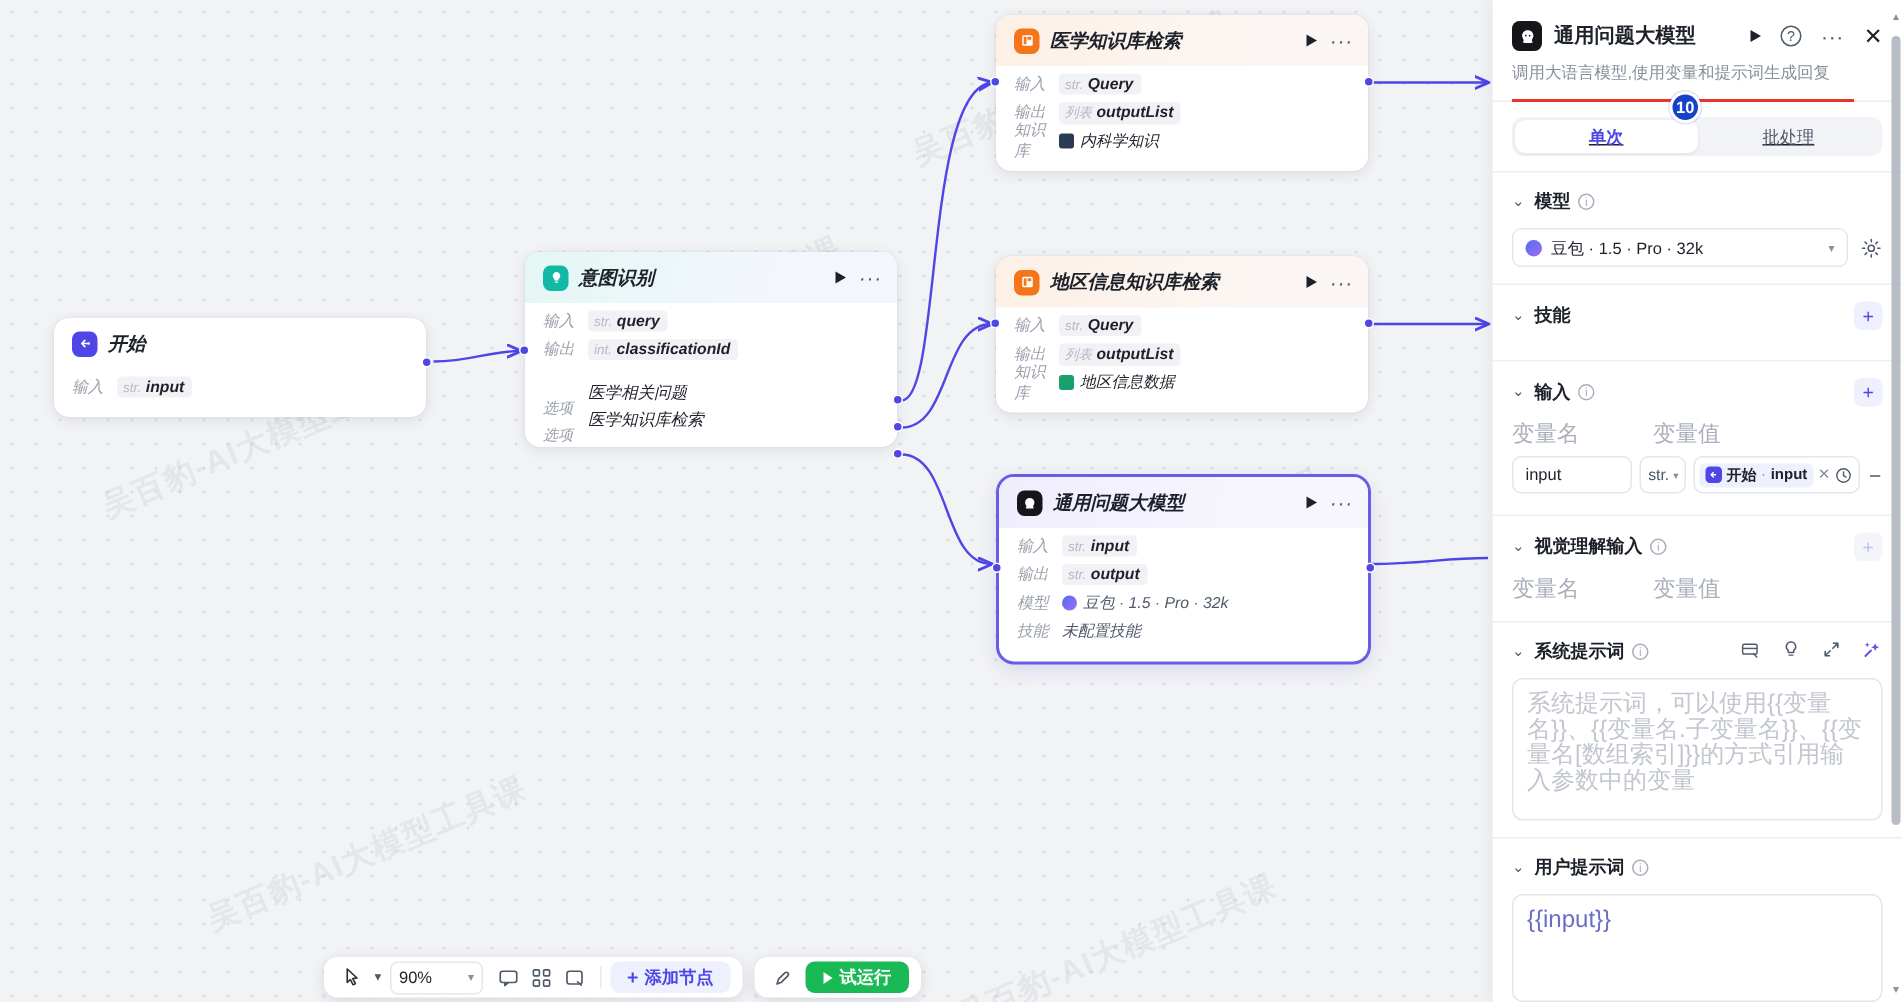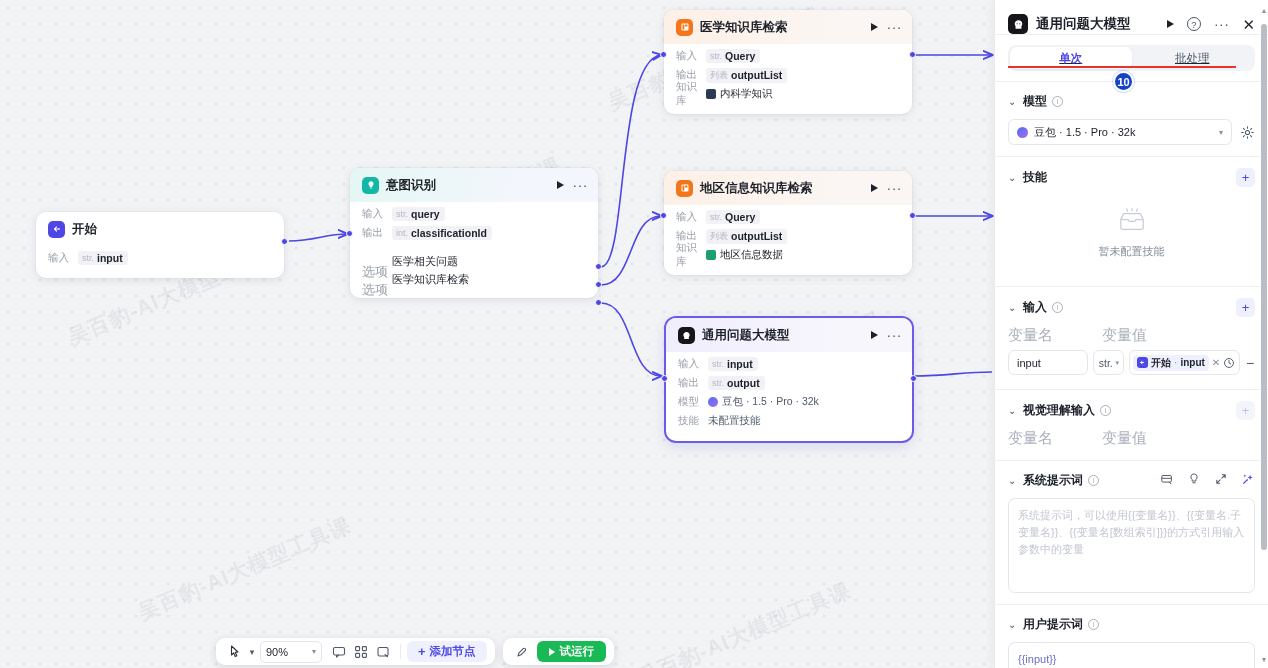--- a/index.html
+++ b/index.html
@@ -36,20 +36,21 @@
 
   
   #edges { position: absolute; left: 0; top: 0; width: 994px; height: 668px; pointer-events: none; }
 
   
   .node {
     position: absolute;
     background: #fff;
     border-radius: 10px;
     box-shadow: 0 2px 10px rgba(20,25,50,0.09), 0 0 0 1px rgba(0,0,0,0.025);
+    font-style: italic;
   }
   .node.sel { box-shadow: 0 0 0 2px #6b5ce7, 0 4px 14px rgba(70,60,200,0.18); }
 
   .nhead {
     display: flex; align-items: center;
     height: 34px;
     padding: 0 10px 0 12px;
     border-radius: 10px 10px 0 0;
   }
   .nicon {
@@ -79,21 +80,21 @@
     font-size: 10.5px; font-weight: 700; color: #1d2129;
     max-width: 170px; white-space: nowrap; overflow: hidden;
   }
   .chip .t { color: #b4b9c4; font-weight: 400; font-size: 9px; }
   .plain { font-size: 10.5px; color: #4e5969; }
   .kbicon { width: 10px; height: 10px; border-radius: 2px; display: inline-block; margin-right: 4px; flex:0 0 10px;}
   .kbline { display: flex; align-items: center; font-size: 10.5px; color: #1d2129; }
 
   .nsep { height: 1px; background: transparent; margin: 7px 0 2px; }
   .orow { display: flex; align-items: center; height: 18px; }
-  .olabel { color: #9aa0ab; font-size: 13px; width: 30px; flex: 0 0 30px; margin-top: 22px; }
+  .olabel { color: #9aa0ab; font-size: 10px; width: 30px; flex: 0 0 30px; margin-top: 22px; }
   .oval { font-size: 11px; color: #1d2129; }
 
   .port {
     position: absolute; width: 7px; height: 7px; border-radius: 50%;
     background: #4e46e5; border: 1.5px solid #fff;
   }
 
   
   #toolbar { position: absolute; left: 216px; top: 638px; display: flex; align-items: center; gap: 8px; }
   .tbar {
@@ -221,21 +222,21 @@
   .badge {
     position: absolute; width: 21px; height: 21px; border-radius: 50%;
     background: #1642c8; color: #fff; font-size: 11px; font-weight: 700;
     display: flex; align-items: center; justify-content: center;
     border: 2px solid #fff; box-shadow: 0 0 0 1px rgba(22,66,200,0.15);
     z-index: 40;
   }
 
   .promptbox {
     border: 1px solid #e5e6eb; border-radius: 7px;
-    padding: 8px 9px; font-size: 11px; line-height: 17px; color: #c2c6cf;
+    padding: 8px 9px; font-size: 16px; line-height: 17px; color: #c2c6cf;
   }
   .promptbox.tall { height: 95px; }
   .promptbox.user { height: 72px; color: #6b6fc4; }
   .pm-icons { display: flex; align-items: center; gap: 13px; margin-left: auto; }
 
   #pscroll {
     position: absolute; right: 1px; top: 24px;
     width: 6px; height: 526px; border-radius: 3px;
     background: #b8bcc4;
   }
@@ -534,20 +535,21 @@
     </span>
     <span class="p-title">通用问题大模型</span>
     <span class="p-acts">
       <span class="play-t"></span>
       <span class="circ-q">?</span>
       <span class="dots">···</span>
       <span class="xclose">✕</span>
     </span>
   </div>
 
+  <div class="p-desc">调用大语言模型,使用变量和提示词生成回复</div>
 
   <div class="p-sec" style="padding-top:10px;padding-bottom:10px;">
     <div class="tabs">
       <span class="tab on">单次</span>
       <span class="tab">批处理</span>
     </div>
   </div>
 
   <div class="p-sec">
     <div class="sec-hd">
@@ -568,30 +570,20 @@
           </svg>
       </span>
     </div>
   </div>
 
   <div class="p-sec">
     <div class="sec-hd">
       <span class="chev">⌄</span>
       <span class="sec-t">技能</span>
       <span class="plusbtn">+</span>
-    </div>
-    <div class="skill-empty">
-      <span>
-        <svg width="32" height="26" viewBox="0 0 34 28">
-          <path d="M5 12.5 8 6h18l3 6.5v8.5a2 2 0 0 1-2 2H7a2 2 0 0 1-2-2Z" fill="none" stroke="#c9cdd7" stroke-width="1.4" stroke-linejoin="round"></path>
-          <path d="M5 12.5h7.5a1 1 0 0 1 1 1 1 1 0 0 0 1 1h5a1 1 0 0 0 1-1 1 1 0 0 1 1-1H29" fill="none" stroke="#c9cdd7" stroke-width="1.4" stroke-linejoin="round"></path>
-          <path d="M12 3.4 11.4 1M17 2.8V0.6M22 3.4 22.7 1" stroke="#c9cdd7" stroke-width="1.4" stroke-linecap="round"></path>
-        </svg>
-      </span>
-      <span class="txt">暂未配置技能</span>
     </div>
   </div>
 
   <div class="p-sec" style="padding-bottom:14px;">
     <div class="sec-hd">
       <span class="chev">⌄</span>
       <span class="sec-t">输入</span>
       <span class="info-i">i</span>
       <span class="plusbtn">+</span>
     </div>
@@ -620,21 +612,21 @@
         <span style="color:#4e5969;display:inline-flex;">
           <svg width="12" height="12" viewBox="0 0 14 14">
               <circle cx="7" cy="7" r="5.2" fill="none" stroke="#4e5969" stroke-width="1.1"></circle>
               <path d="M7 4.2V7l2 1.2" stroke="#4e5969" stroke-width="1.1" stroke-linecap="round" fill="none"></path>
             </svg>
         </span>
       </span>
       <span class="minus">−</span>
     </div>
     <div class="redline" style="left:13px;top:66px;width:228px;"></div>
-    <div class="badge" style="left:118px;top:71px;">10</div>
+    <div class="badge" style="left:118px;top:61px;">10</div>
   </div>
 
   <div class="p-sec" style="padding-bottom:12px;">
     <div class="sec-hd">
       <span class="chev">⌄</span>
       <span class="sec-t">视觉理解输入</span>
       <span class="info-i">i</span>
       <span class="plusbtn dim">+</span>
     </div>
     <div class="varhdr" style="margin-bottom:0;">

